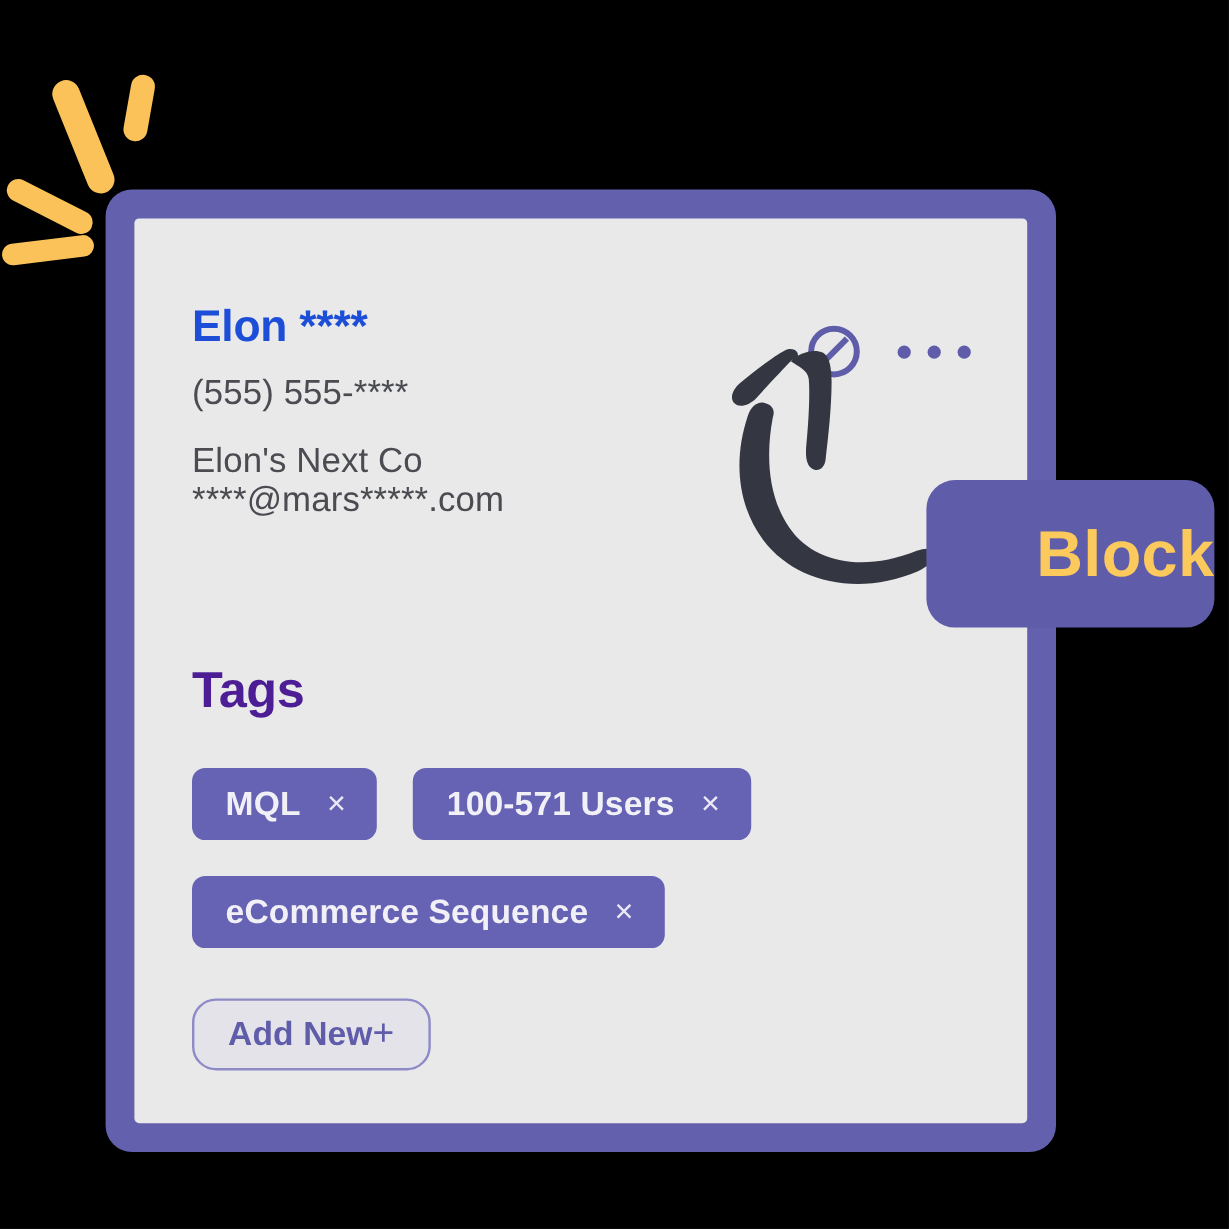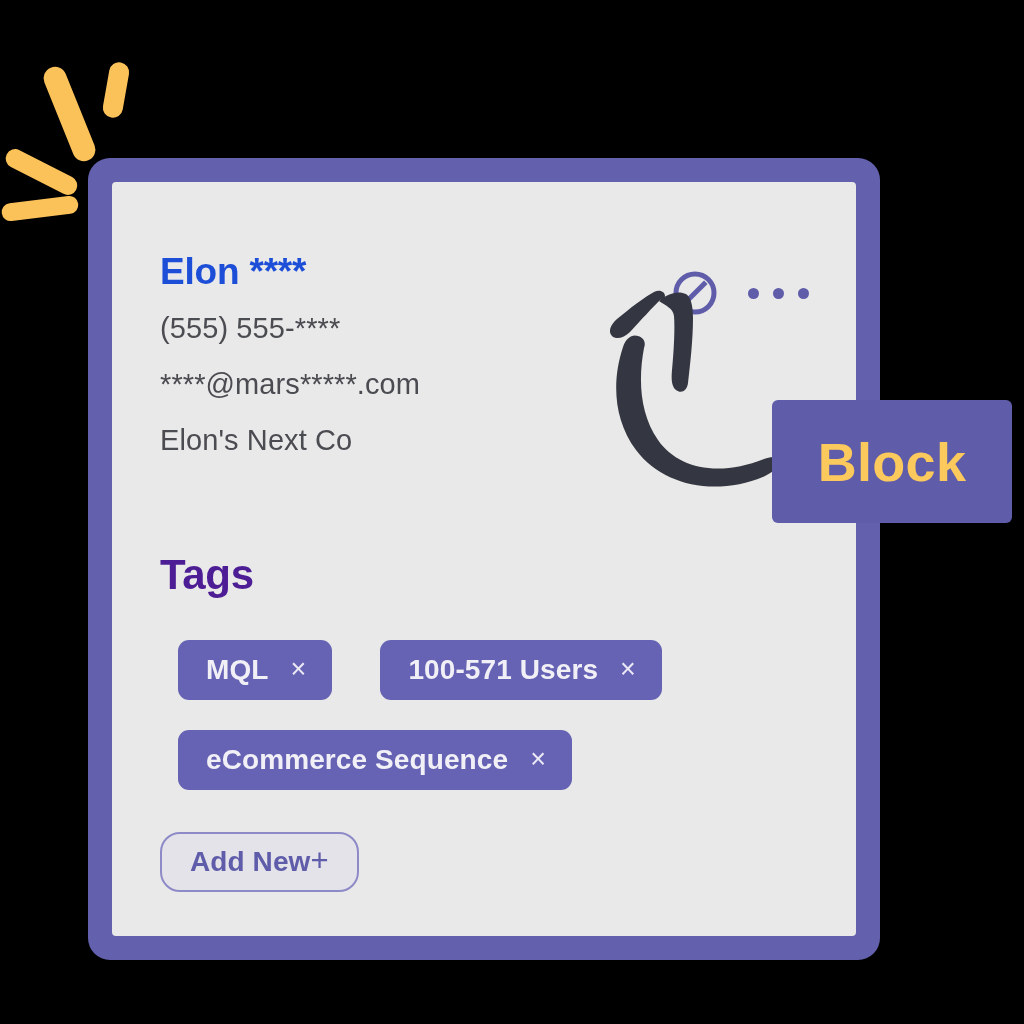--- a/index.html
+++ b/index.html
@@ -165,21 +165,20 @@
     color: #f1f0f7;
     border-radius: 11px;
     padding: 0 26px 0 28px;
     height: 60px;
     font-size: 28px;
     font-weight: 700;
     letter-spacing: 0.1px;
     cursor: pointer;
     white-space: nowrap;
     box-sizing: border-box;
-    margin-left: 18px;
   }
   .tag-remove {
     font-size: 27px;
     font-weight: 400;
     line-height: 1;
     color: #ece9f6;
     cursor: pointer;
     transform: translateY(-1px);
   }
   .add-new-btn {
@@ -217,24 +216,24 @@
   }
 
   
   .block-badge {
     position: absolute;
     left: 772px;
     top: 400px;
     width: 240px;
     height: 123px;
     background: #5f5caa;
-    border-radius: 6px;
+    border-radius: 24px;
     display: flex;
     align-items: center;
-    justify-content: center;
+    justify-content: flex-end;
     box-sizing: border-box;
   }
   .block-badge-label {
     color: #fcc95c;
     font-size: 54px;
     font-weight: 700;
     letter-spacing: 0.3px;
     line-height: 1;
   }
 </style>
@@ -249,22 +248,22 @@
     <div class="ray ray-3"></div>
     <div class="ray ray-4"></div>
   </div>
 
   <div class="card-frame">
     <div class="card-inner">
 
       <div class="contact">
         <div class="contact-name">Elon ****</div>
         <div class="contact-line">(555) 555-****</div>
+        <div class="contact-line last">Elon's Next Co</div>
         <div class="contact-line">****@mars*****.com</div>
-        <div class="contact-line last">Elon's Next Co</div>
       </div>
 
       <div class="card-actions">
         <svg class="block-icon-btn" viewBox="0 0 46 46">
           <circle cx="23" cy="23" r="19" fill="none" stroke="#5f5caa" stroke-width="5"></circle>
           <line x1="12.2" y1="33.8" x2="33.8" y2="12.2" stroke="#5f5caa" stroke-width="5" stroke-linecap="butt"></line>
         </svg>
         <div class="kebab-btn">
           <span class="kebab-dot"></span>
           <span class="kebab-dot"></span>

